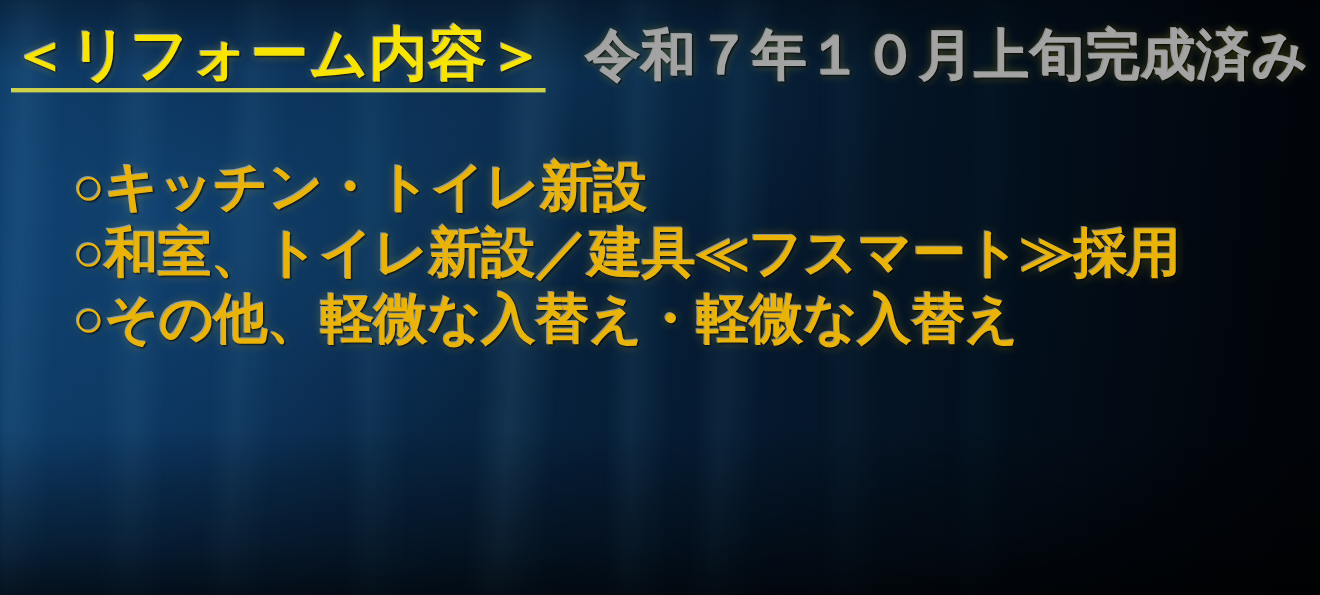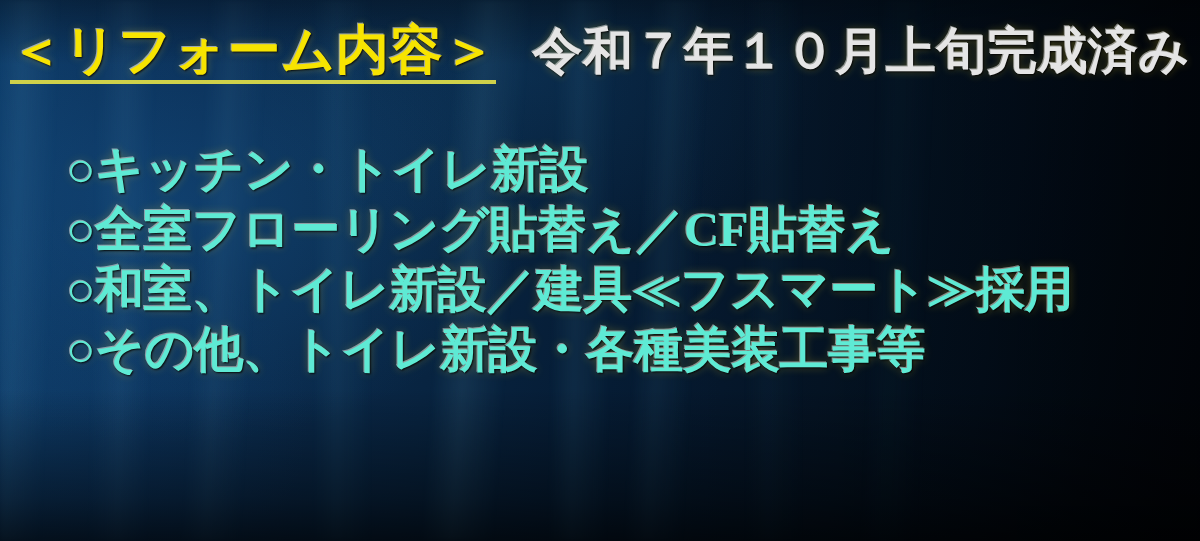--- a/index.html
+++ b/index.html
@@ -96,21 +96,21 @@
     text-shadow:
       -1px -1px 0 rgba(255,255,255,0.55),
       1px 1px 2px rgba(0,0,0,0.85),
       0 0 9px rgba(240,210,40,0.35);
   }
 
   .header-sub {
     font-size: 50px;
     line-height: 1.06;
     font-weight: 700;
-    color: #e5e5e5;
+    color: #a3a3a3;
     margin-left: 36px;
     letter-spacing: 0.5px;
     text-shadow:
       -1px -1px 0 rgba(255,255,255,0.50),
       1px 1px 2px rgba(0,0,0,0.85),
       0 0 9px rgba(240,210,40,0.33);
   }
 
   .bullet-list {
     position: absolute;
@@ -119,21 +119,21 @@
     right: 8px;
     list-style: none;
     margin: 0;
     padding: 0;
   }
 
   .bullet-item {
     font-size: 49px;
     line-height: 60px;
     font-weight: 700;
-    color: #5eead4;
+    color: #eab308;
     white-space: nowrap;
     letter-spacing: -0.5px;
     text-shadow:
       -1px -1px 0 rgba(255,255,255,0.48),
       1px 1px 2px rgba(0,0,0,0.88),
       0 0 10px rgba(235,205,35,0.32);
   }
 </style>
 </head>
 <body>
@@ -147,19 +147,18 @@
 
   <div class="content">
 
     <div class="header-row">
       <span class="slide-title">＜リフォーム内容＞</span>
       <span class="header-sub">令和７年１０月上旬完成済み</span>
     </div>
 
     <ul class="bullet-list">
       <li class="bullet-item">○キッチン・トイレ新設</li>
-      <li class="bullet-item">○全室フローリング貼替え／CF貼替え</li>
       <li class="bullet-item">○和室、トイレ新設／建具≪フスマート≫採用</li>
-      <li class="bullet-item">○その他、トイレ新設・各種美装工事等</li>
+      <li class="bullet-item">○その他、軽微な入替え・軽微な入替え</li>
     </ul>
 
   </div>
 </div>
 
 </body></html>

